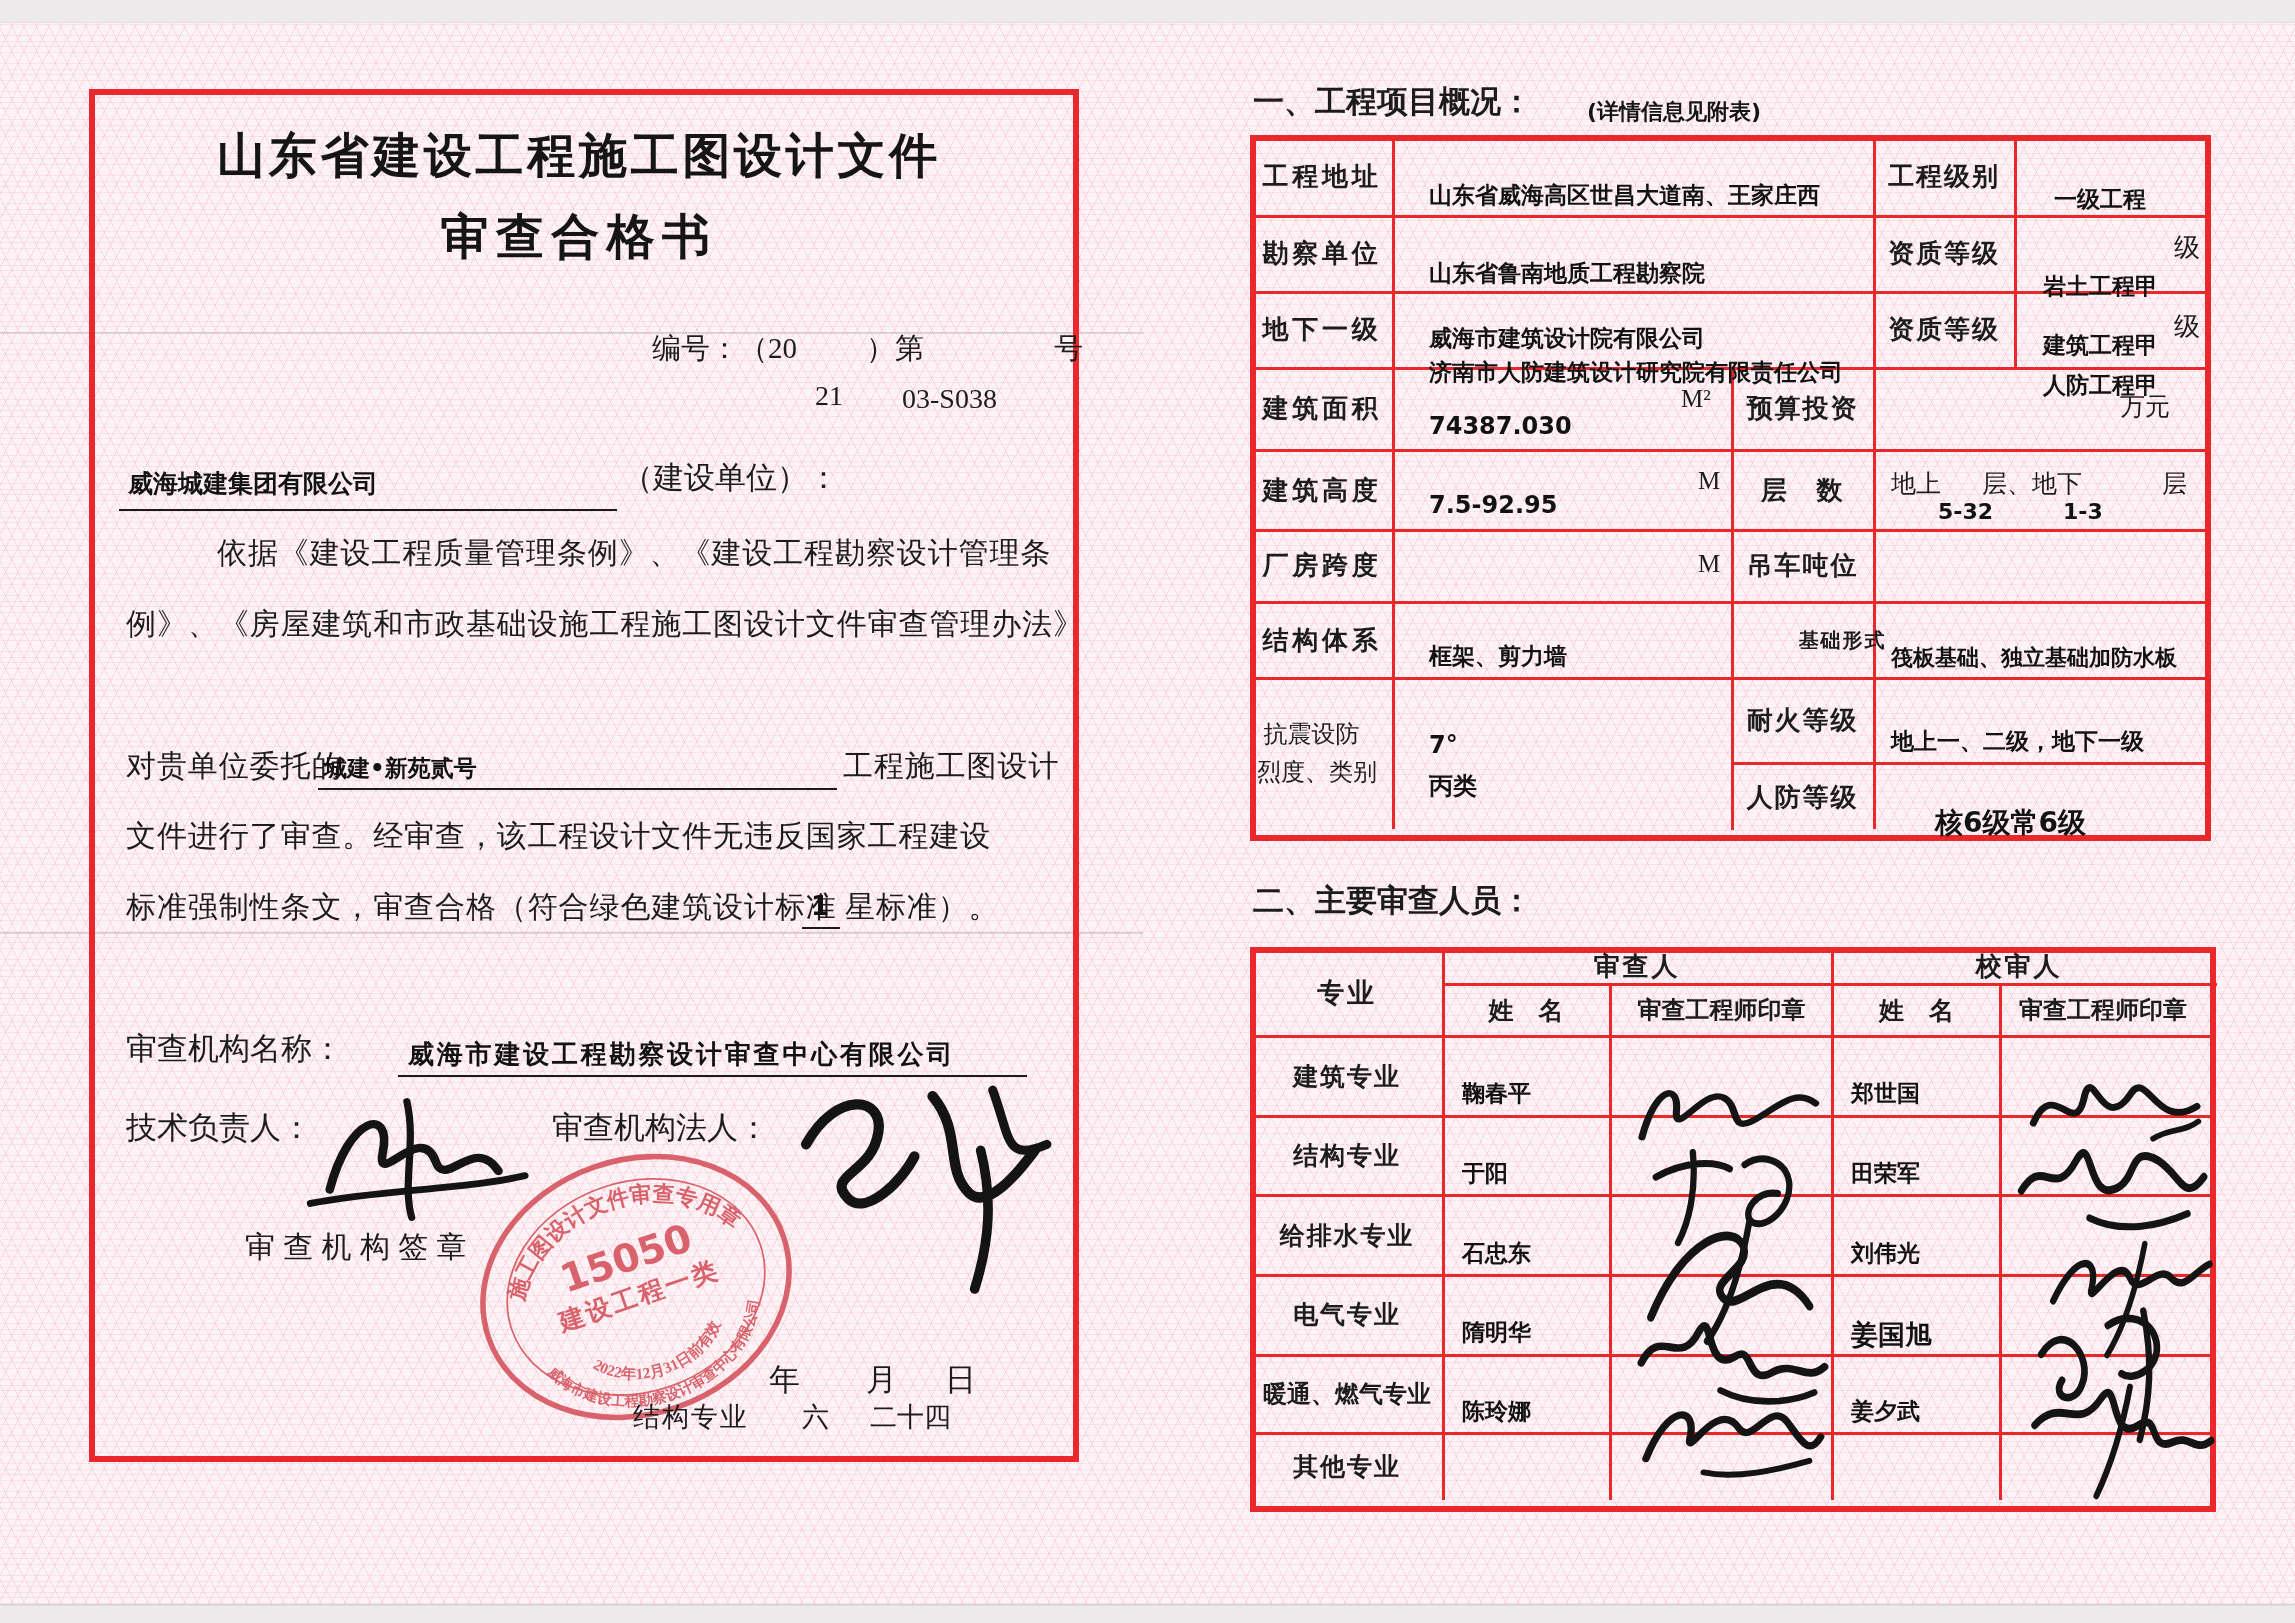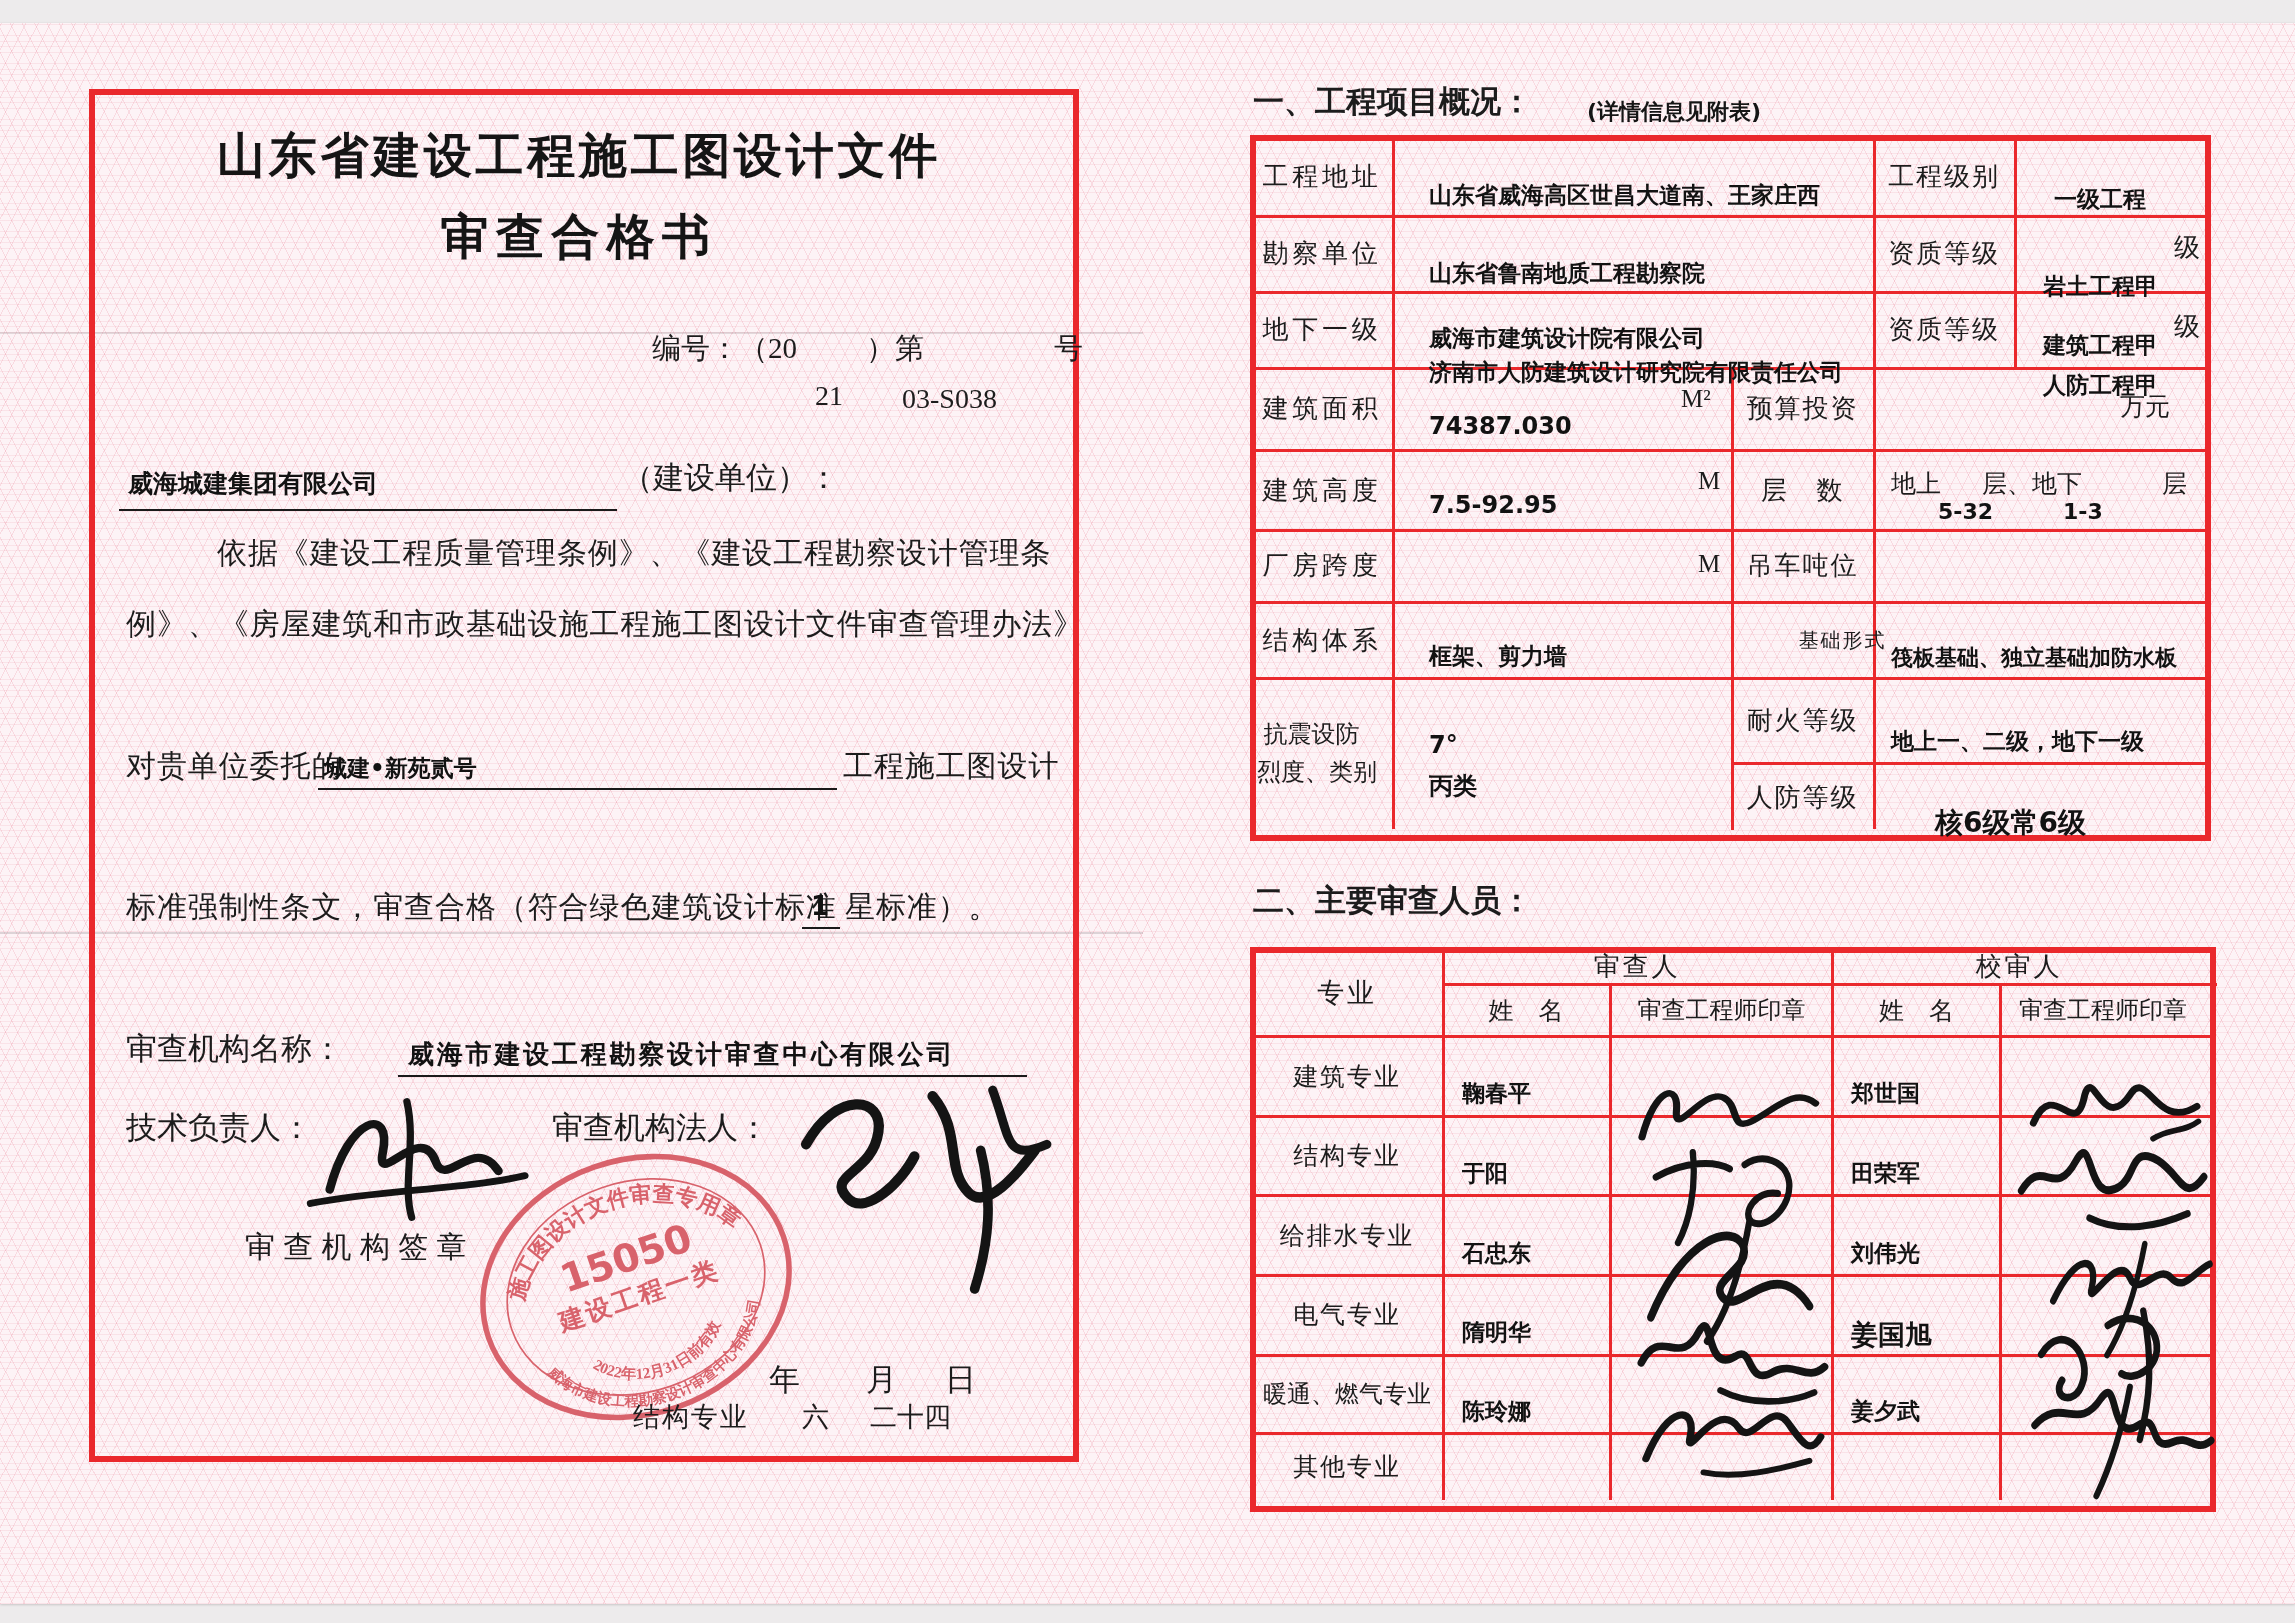--- a/index.html
+++ b/index.html
@@ -8,21 +8,21 @@
   .paper{position:absolute;left:0;top:23px;right:0;bottom:19.4px;
          background-color:#fdf3f6;
          background-image:
            repeating-linear-gradient(63deg,  rgba(232,118,140,0.20) 0 0.9px, rgba(0,0,0,0) 0.9px 11px),
            repeating-linear-gradient(-63deg, rgba(232,118,140,0.20) 0 0.9px, rgba(0,0,0,0) 0.9px 11px),
            repeating-linear-gradient(0deg,   rgba(226,108,130,0.12) 0 0.9px, rgba(0,0,0,0) 0.9px 5.6px);
          box-shadow:0 1.4px 2.8px rgba(0,0,0,.25);}
   .ts{position:absolute;white-space:nowrap;color:#1c1c1c;font-family:"Liberation Serif","DejaVu Serif",serif;}
   .tf{position:absolute;white-space:nowrap;color:#121212;font-weight:bold;font-family:"DejaVu Sans","Liberation Sans",sans-serif;}
   .hd{position:absolute;white-space:nowrap;color:#151515;font-weight:bold;font-family:"DejaVu Sans","Liberation Sans",sans-serif;}
-  .ctr{display:flex;align-items:center;justify-content:center;text-align:center;white-space:normal;}
+  .ctr{display:flex;align-items:center;justify-content:center;text-align:center;white-space:normal;font-weight:bold;}
   .box{position:absolute;border:6px solid #ea282c;}
   .hl{position:absolute;height:2.8px;background:#ea282c;}
   .vl{position:absolute;width:2.8px;background:#ea282c;}
   .ul{position:absolute;background:#1a1a1a;}
   .fold{position:absolute;}
   svg{position:absolute;overflow:visible;}
   .sig path{fill:none;stroke:#141414;stroke-linecap:round;stroke-linejoin:round;}
 </style>
 </head>
 <body>
@@ -48,20 +48,21 @@
   <div class="tf" style="left:128px;top:467px;font-size:25px;">威海城建集团有限公司</div>
   <div class="ul" style="left:119px;top:509px;width:498px;height:1.9px;"></div>
   <div class="ts" style="left:622px;top:457px;font-size:31px;">（建设单位）：</div>
 
   <div class="ts" style="left:217px;top:533px;font-size:30px;letter-spacing:0.9px;">依据《建设工程质量管理条例》、《建设工程勘察设计管理条</div>
   <div class="ts" style="left:126px;top:604px;font-size:30px;letter-spacing:0.9px;">例》、《房屋建筑和市政基础设施工程施工图设计文件审查管理办法》</div>
   <div class="ts" style="left:126px;top:746px;font-size:30px;letter-spacing:0.9px;">对贵单位委托的</div>
   <div class="tf" style="left:324px;top:753px;font-size:23px;">城建•新苑贰号</div>
   <div class="ul" style="left:318px;top:788px;width:519px;height:2.3px;"></div>
   <div class="ts" style="left:843px;top:746px;font-size:30px;letter-spacing:0.9px;">工程施工图设计</div>
+  <div class="ts" style="left:126px;top:816px;font-size:30px;letter-spacing:0.9px;">文件进行了审查。经审查，该工程设计文件无违反国家工程建设</div>
   <div class="ts" style="left:126px;top:887px;font-size:30px;letter-spacing:0.9px;">标准强制性条文，审查合格（符合绿色建筑设计标准</div>
   <div class="tf" style="left:811px;top:891px;font-size:26px;">1</div>
   <div class="ul" style="left:802px;top:927px;width:38px;height:2.3px;"></div>
   <div class="ts" style="left:845px;top:887px;font-size:30px;letter-spacing:0.9px;">星标准）。</div>
 
   <div class="ts" style="left:126px;top:1028px;font-size:31px;">审查机构名称：</div>
   <div class="tf" style="left:408px;top:1037px;font-size:26px;letter-spacing:2.8px;">威海市建设工程勘察设计审查中心有限公司</div>
   <div class="ul" style="left:398px;top:1075px;width:629px;height:2.3px;"></div>
 
   <div class="ts" style="left:126px;top:1107px;font-size:31px;">技术负责人：</div>

